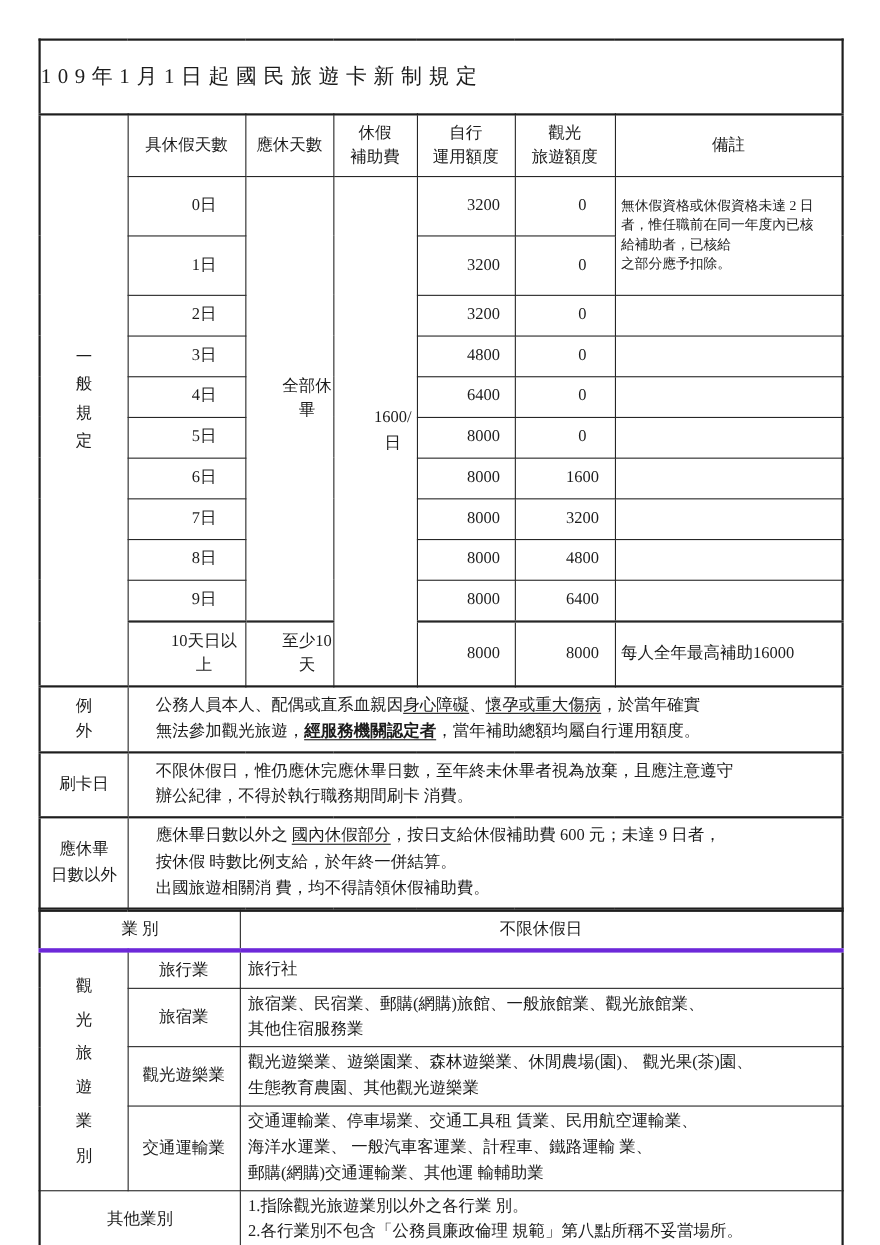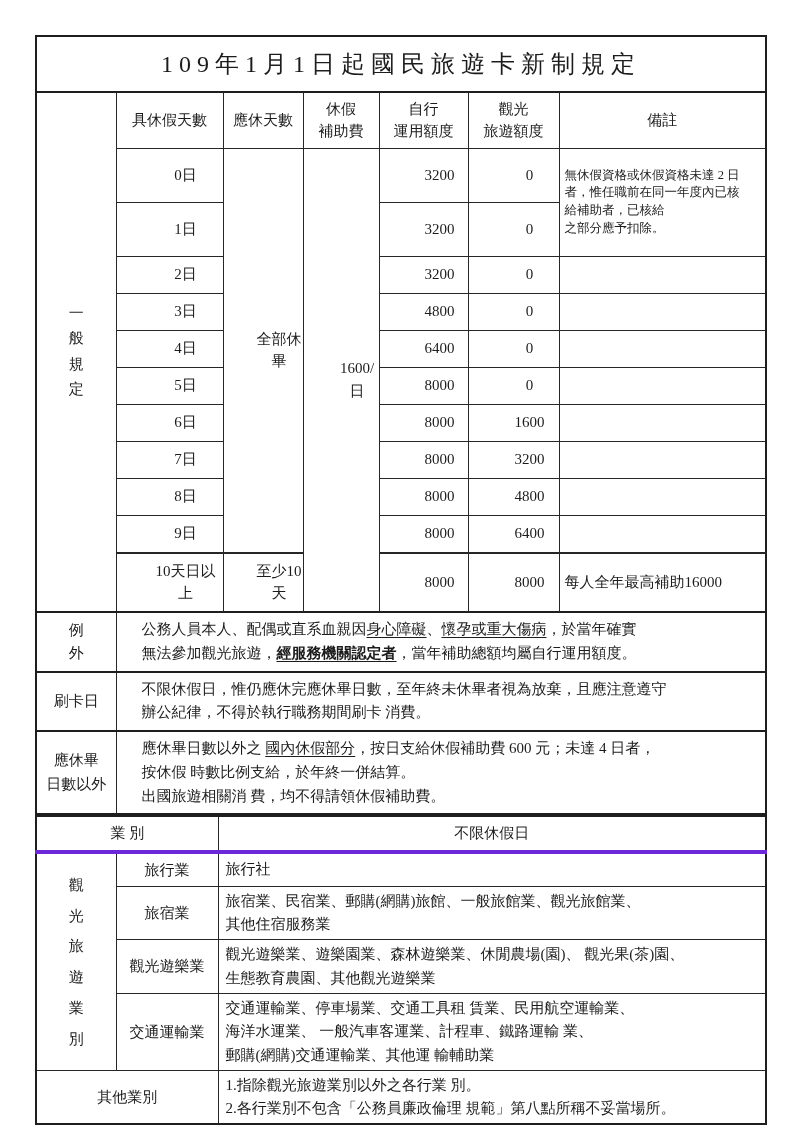--- a/index.html
+++ b/index.html
@@ -24,23 +24,22 @@
   }
   td {
     border: 1px solid #262626;
     vertical-align: middle;
     line-height: 1.5;
     overflow: hidden;
   }
   .t1, .t2 { border: 2px solid #1e1e1e; }
   
   .title-cell {
-    height: 56px;
-    text-align: center;
-    font-size: 24px;
+    height: 68px;
+    font-size: 19px;
     letter-spacing: 6px;
     border-bottom: 2px solid #1e1e1e;
   }
   .t1 .hdr td { height: 56px; text-align: center; }
   .t1 tr.day td { height: 36px; }
   .t1 tr.day-last td { height: 42px; border-top-width: 2px; }
   .center { text-align: center; padding-left: 32px; }
   .pre { white-space: pre-line; }
   .vlabel {
     text-align: center;
@@ -203,21 +202,21 @@
       <td class="sect-label">刷卡日</td>
       <td colspan="6" class="sect-content">
         <span>不限休假日，惟仍應休完應休畢日數，至年終未休畢者視為放棄，且應注意遵守</span><br>
         <span>辦公紀律，不得於執行職務期間刷卡 消費。</span>
       </td>
     </tr>
     <tr class="sect sect-beyond">
       <td class="sect-label pre">應休畢
 日數以外</td>
       <td colspan="6" class="sect-content">
-        <span>應休畢日數以外之 </span><span class="u">國內休假部分</span><span>，按日支給休假補助費 600 元；未達 4 日者，</span><br>
+        <span>應休畢日數以外之 </span><span class="u">國內休假部分</span><span>，按日支給休假補助費 600 元；未達 9 日者，</span><br>
         <span>按休假 時數比例支給，於年終一併結算。</span><br>
         <span>出國旅遊相關消 費，均不得請領休假補助費。</span>
       </td>
     </tr>
   </tbody>
     </table>
 
 
   <table class="t2">
     <colgroup>

